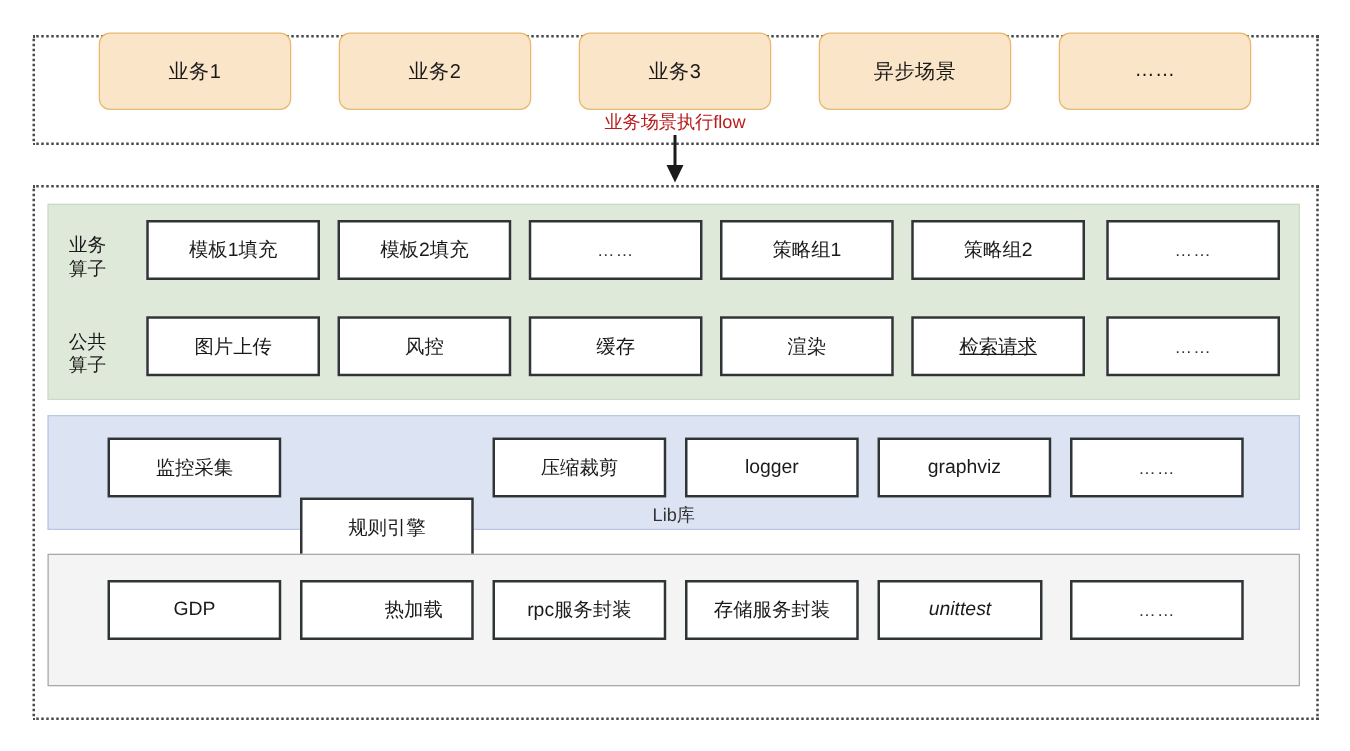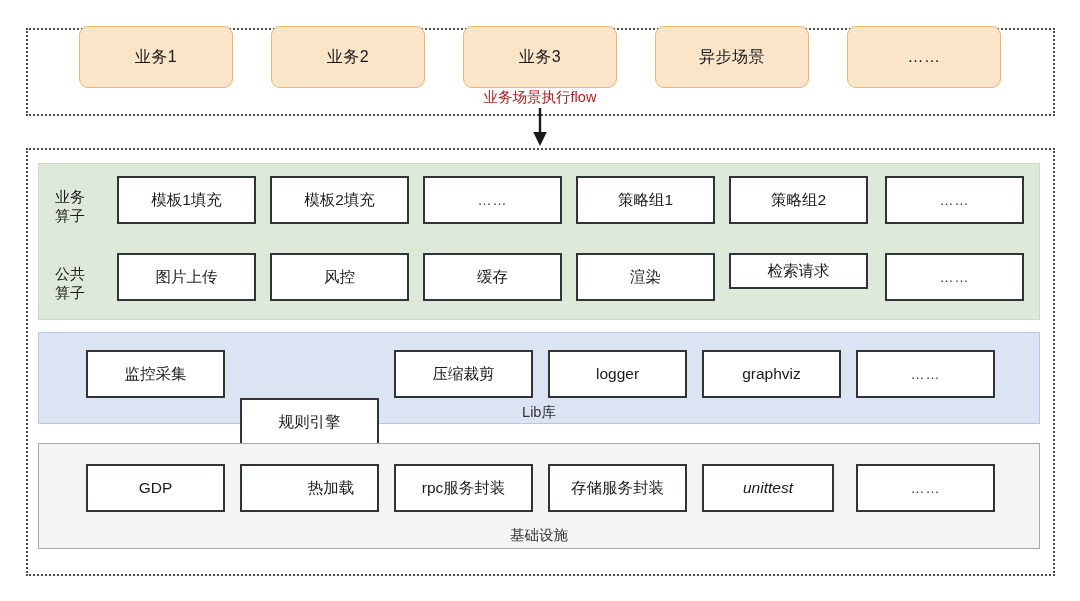--- a/index.html
+++ b/index.html
@@ -192,21 +192,21 @@
       <div class="cell ellipsis" style="left: 423px; top: 176px; width: 139px; height: 48px;">……</div>
       <div class="cell" style="left: 576px; top: 176px; width: 139px; height: 48px;">策略组1</div>
       <div class="cell" style="left: 729px; top: 176px; width: 139px; height: 48px;">策略组2</div>
       <div class="cell ellipsis" style="left: 885px; top: 176px; width: 139px; height: 48px;">……</div>
     </div>
   <div id="common-operator-cells">
       <div class="cell" style="left: 117px; top: 253px; width: 139px; height: 48px;">图片上传</div>
       <div class="cell" style="left: 270px; top: 253px; width: 139px; height: 48px;">风控</div>
       <div class="cell" style="left: 423px; top: 253px; width: 139px; height: 48px;">缓存</div>
       <div class="cell" style="left: 576px; top: 253px; width: 139px; height: 48px;">渲染</div>
-      <div class="cell" style="left: 729px; top: 253px; width: 139px; height: 36px;">检索请求</div>
+      <div class="cell" style="left: 729px; top: 253px; width: 139px; height: 48px; text-decoration: underline;">检索请求</div>
       <div class="cell ellipsis" style="left: 885px; top: 253px; width: 139px; height: 48px;">……</div>
     </div>
 
   <div id="lib-panel" class="layer-panel"></div>
   <div id="lib-cells">
       <div class="cell" style="left: 86px; top: 350px; width: 139px; height: 48px;">监控采集</div>
       <div class="cell" style="left: 240px; top: 350px; width: 139px; height: 48px; margin-top: 48px;">规则引擎</div>
       <div class="cell" style="left: 394px; top: 350px; width: 139px; height: 48px;">压缩裁剪</div>
       <div class="cell" style="left: 548px; top: 350px; width: 139px; height: 48px;">logger</div>
       <div class="cell" style="left: 702px; top: 350px; width: 139px; height: 48px;">graphviz</div>
@@ -216,15 +216,14 @@
 
   <div id="infra-panel" class="layer-panel"></div>
   <div id="infra-cells">
       <div class="cell" style="left: 86px; top: 464px; width: 139px; height: 48px;">GDP</div>
       <div class="cell" style="left: 240px; top: 464px; width: 139px; height: 48px; padding-left: 43px;">热加载</div>
       <div class="cell" style="left: 394px; top: 464px; width: 139px; height: 48px;">rpc服务封装</div>
       <div class="cell" style="left: 548px; top: 464px; width: 139px; height: 48px;">存储服务封装</div>
       <div class="cell" style="left: 702px; top: 464px; width: 132px; height: 48px; font-style: italic;">unittest</div>
       <div class="cell ellipsis" style="left: 856px; top: 464px; width: 139px; height: 48px;">……</div>
     </div>
-  <div id="infra-caption" class="panel-caption">基础设施</div>
 
 </div>
 
 </body></html>

